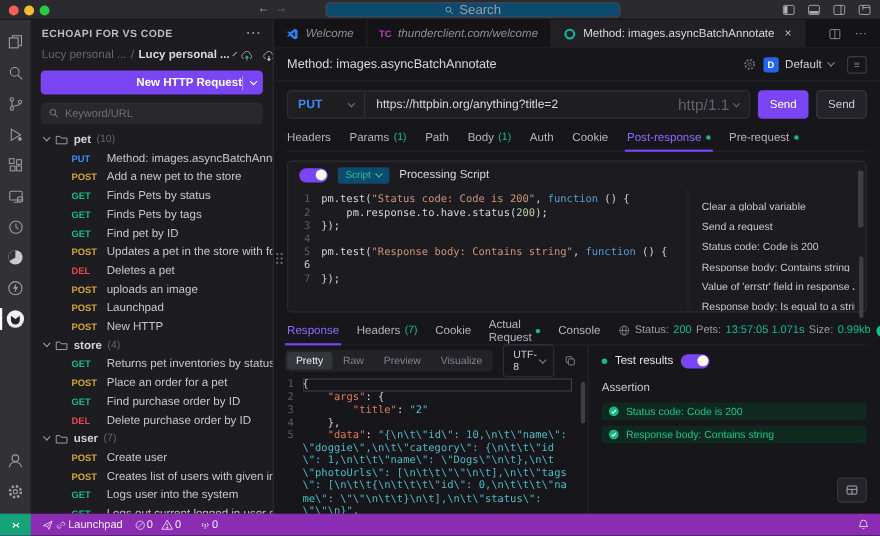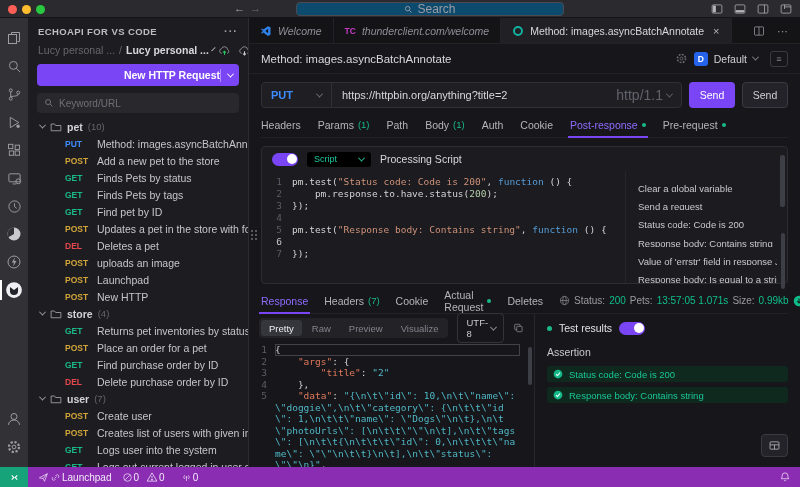--- a/index.html
+++ b/index.html
@@ -67,21 +67,21 @@
 .rtab{display:flex;align-items:center;gap:4px;height:100%;position:relative}
 .rtab .cnt{color:#19b98a;font-size:9.5px}
 .dot{width:4px;height:4px;border-radius:50%;background:#19b98a;flex:none}
 .rtab.active{color:#8f6bff}
 .rtab.active::after{content:"";position:absolute;left:-2px;right:-2px;bottom:-1px;height:2px;background:#7a45f5}
 
 .script-panel{margin:8px 12px 0;height:138px;border:1px solid #2c2c33;border-radius:4px;background:#1b1b20;display:flex;flex-direction:column;position:relative;flex:none}
 .sp-head{height:24px;display:flex;align-items:center;gap:9px;padding:0 10px;flex:none}
 .toggle{width:26px;height:13px;border-radius:7px;background:#7a45f5;position:relative}
 .toggle::after{content:"";position:absolute;right:1.5px;top:1.5px;width:10px;height:10px;border-radius:50%;background:#fff}
-.script-tag{display:flex;align-items:center;gap:22px;background:#000000;color:#1fc99c;font-size:9px;padding:2.5px 7px;border-radius:3px}
+.script-tag{display:flex;align-items:center;gap:5px;background:#0c4a6e;color:#1fc99c;font-size:9px;padding:2.5px 7px;border-radius:3px}
 .sp-title{font-size:10.5px;color:#d8d8dc}
 .sp-body{flex:1;display:flex;min-height:0}
 .code{flex:1;padding-top:5px;font-family:"DejaVu Sans Mono",monospace;font-size:9.5px;line-height:12px;overflow:hidden}
 .cl{display:flex;height:12px}
 .ln{width:30px;text-align:right;padding-right:10px;color:#5c5c66;flex:none}
 .ct{flex:1;white-space:pre;color:#d4d4d4;margin-right:8px}
 .cl.cur .ct{box-shadow:inset 0 0 0 1px #42424a}
 .cl.cur .ln{color:#c5c5cb}
 .tk-str{color:#ce9178}.tk-kw{color:#569cd6}.tk-num{color:#b5cea8}
 .tk-key{color:#e0795c}.tk-val{color:#4fb8c6}
@@ -522,21 +522,21 @@
           <span class="cnt">(7)</span>
         </div>
       <div class="rtab">
           <span>Cookie</span>
         </div>
       <div class="rtab">
           <span>Actual Request</span>
           <span class="dot"></span>
         </div>
       <div class="rtab">
-          <span>Deletes</span>
+          <span>Console</span>
         </div>
       <div class="resp-status">
         <svg width="11" height="11" viewBox="0 0 16 16" fill="none" stroke="#8a8a92">
             <circle cx="8" cy="8" r="6"></circle>
             <ellipse cx="8" cy="8" rx="2.6" ry="6"></ellipse>
             <path d="M2 8 H14"></path>
           </svg>
         <span>Status:</span>
         <span class="gval">200</span>
         <span>Pets:</span>

